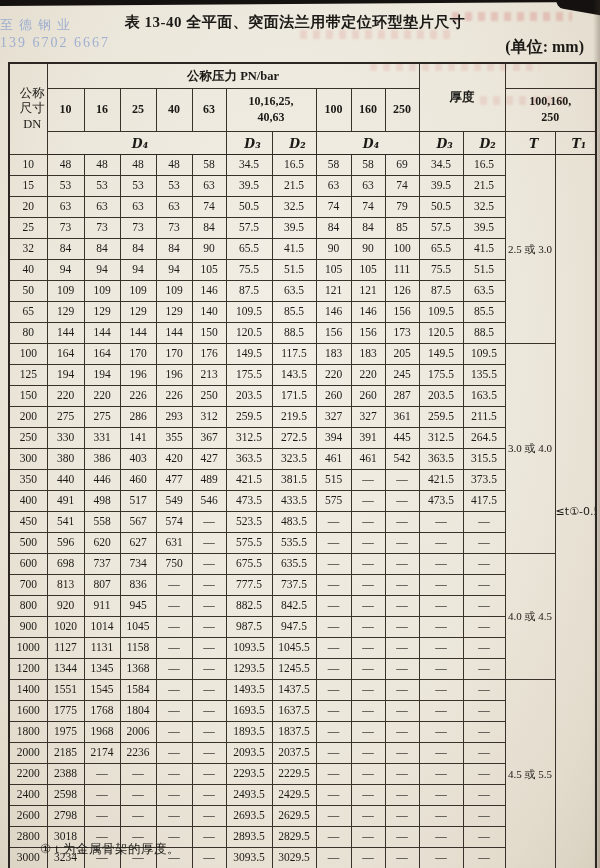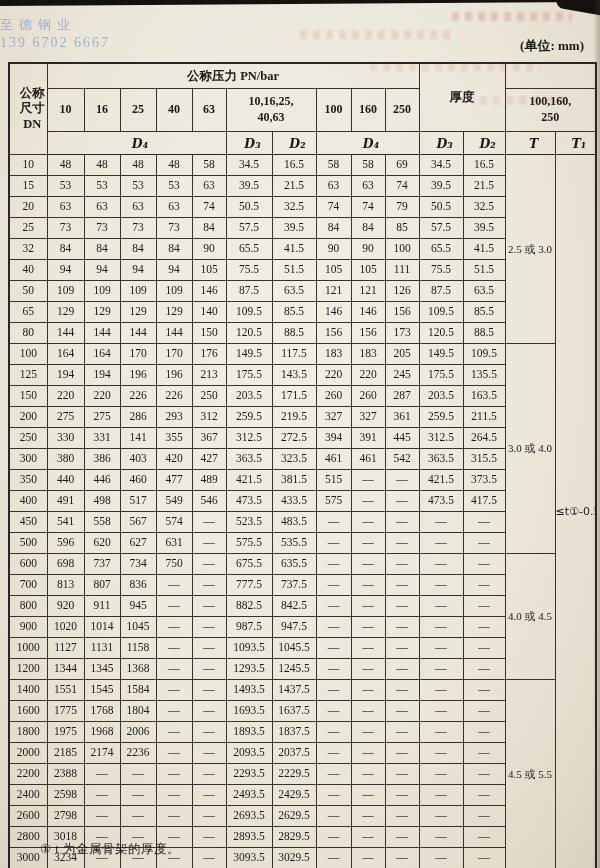--- a/index.html
+++ b/index.html
@@ -23,30 +23,30 @@
   .rs3{top:62px;left:370px;width:170px;opacity:.30;}
   .rs4{top:96px;left:480px;width:90px;opacity:.30;}
   
   .watermark{position:absolute;left:0;top:16px;color:rgba(108,140,205,0.60);line-height:1.35;}
   .wm1{font-size:13px;letter-spacing:6px;}
   .wm2{font-size:14px;letter-spacing:2px;}
   
   .title-block{position:absolute;top:13px;left:55px;width:480px;text-align:center;}
   .title-main{font-size:15px;font-weight:700;letter-spacing:0.5px;}
   .title-sub{font-size:13.5px;font-weight:600;margin-top:6px;}
-  .unit-label{position:absolute;top:37px;right:16px;font-size:13px;font-weight:600;}
+  .unit-label{position:absolute;top:37px;right:16px;font-size:16px;font-weight:600;}
   
   table{position:absolute;left:8px;top:62px;width:587px;border-collapse:collapse;table-layout:fixed;}
   th,td{border:1px solid #38322b;text-align:center;vertical-align:middle;padding:0;overflow:hidden;}
   table{border:2px solid #2b2621;}
   thead th{font-weight:600;}
   .hr1 th{height:24px;font-size:12.5px;}
   .hr2 th{height:42px;font-size:12px;line-height:1.3;}
   .hr3 th{height:22px;}
-  .dn-h{font-size:12px;white-space:pre-line;line-height:1.25;font-weight:700;padding-left:8px;}
+  .dn-h{font-size:12px;white-space:pre-line;line-height:1.25;font-weight:400;padding-left:8px;}
   .pre{white-space:pre-line;}
   .dh{font-style:italic;font-family:"DejaVu Serif",serif;font-size:12.5px;font-weight:600;}
   thead tr:last-child th{border-bottom:1.5px solid #2b2621;padding-left:7px;}
   tbody td{height:20px;font-size:11.5px;line-height:1;font-family:"Liberation Serif","DejaVu Serif",serif;}
   .t-cell{font-size:11.5px;font-family:Liberation Serif, serif;font-size:11px;}
   .t1-cell{font-size:11px;font-family:"DejaVu Sans","Liberation Sans",sans-serif;}
   
   .footnote{position:absolute;left:40px;top:841px;font-size:12.5px;letter-spacing:0.5px;}
 </style>
 </head>
@@ -61,20 +61,21 @@
   <div class="red-smudge rs2"></div>
   <div class="red-smudge rs3"></div>
   <div class="red-smudge rs4"></div>
 
   <div class="watermark">
     <div class="wm1">至德钢业</div>
     <div class="wm2">139 6702 6667</div>
   </div>
 
   <div class="title-block">
+    <div class="title-main">表 13-40  全平面、突面法兰用带定位环型垫片尺寸</div>
   </div>
   <div class="unit-label">(单位: mm)</div>
 
   <table>
     <colgroup>
       <col style="width:38px">
         <col style="width:37px">
         <col style="width:36px">
         <col style="width:36px">
       <col style="width:36px">

